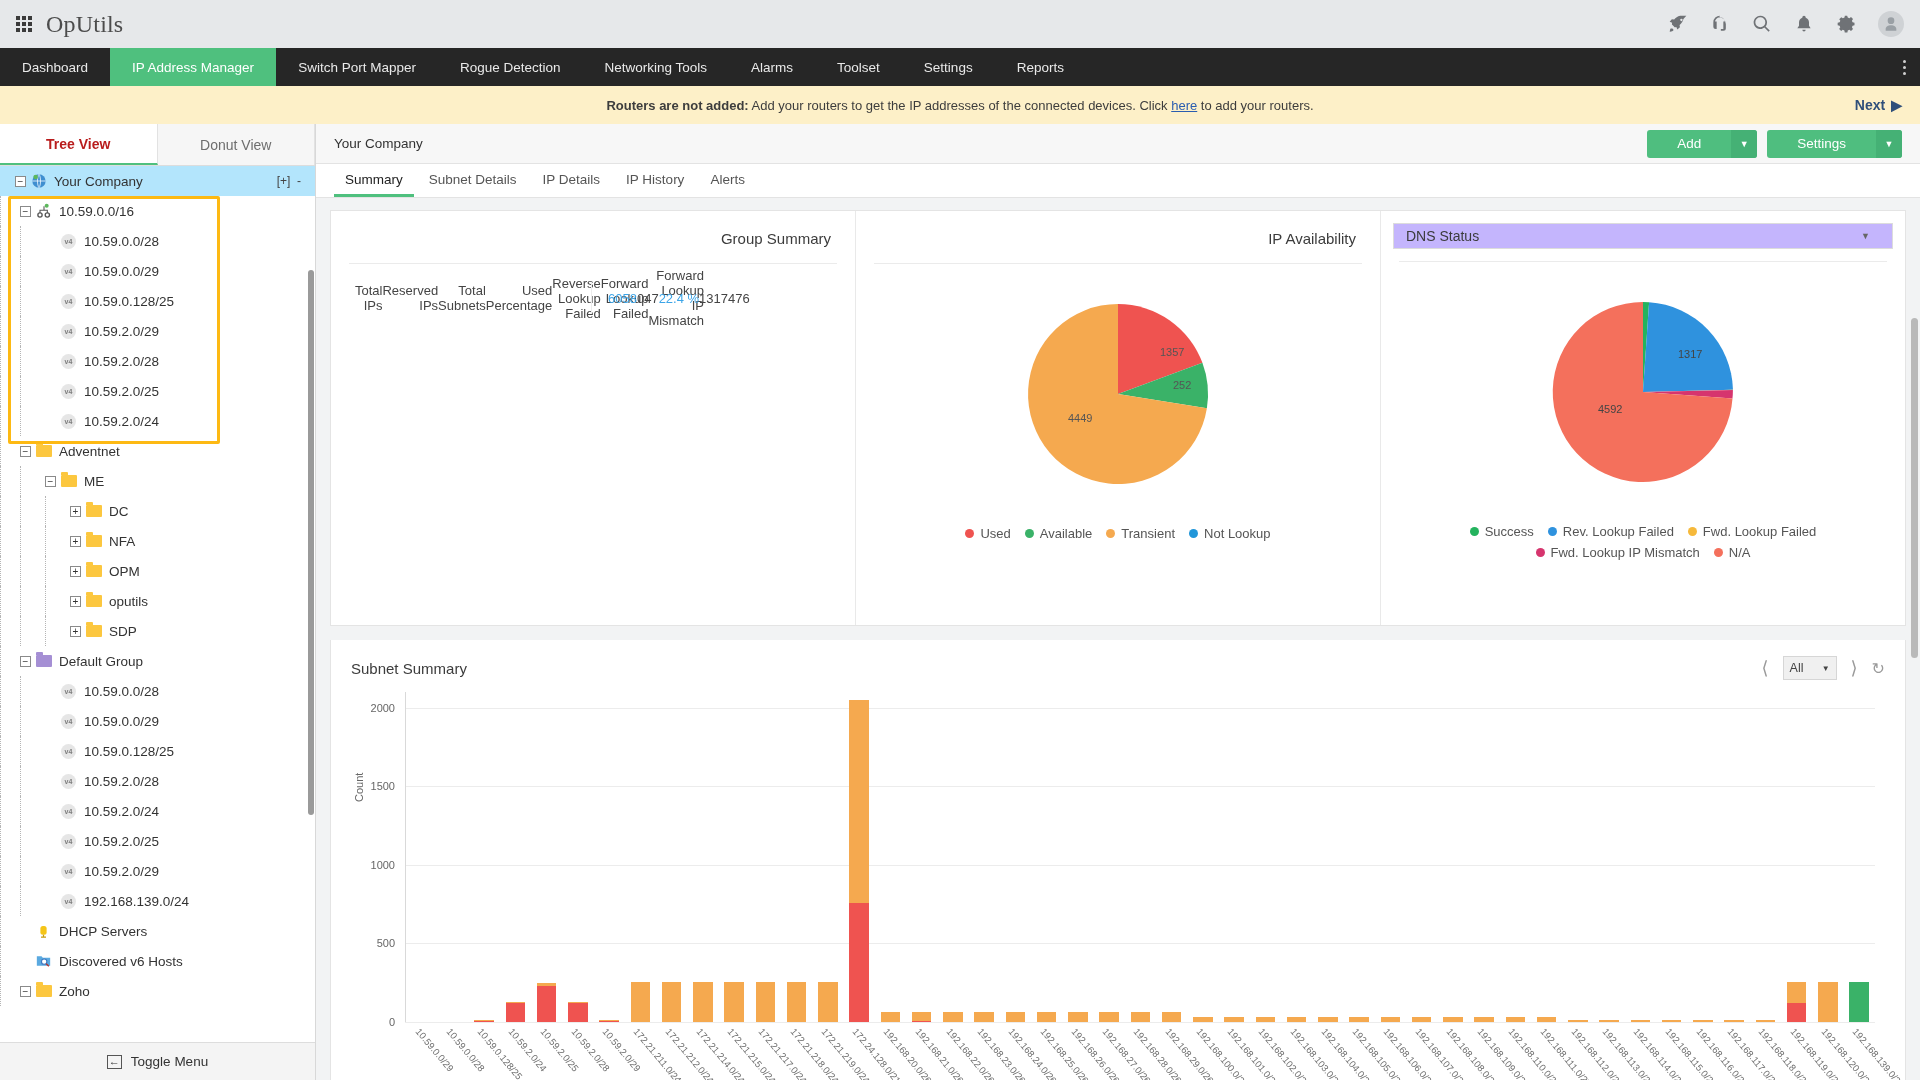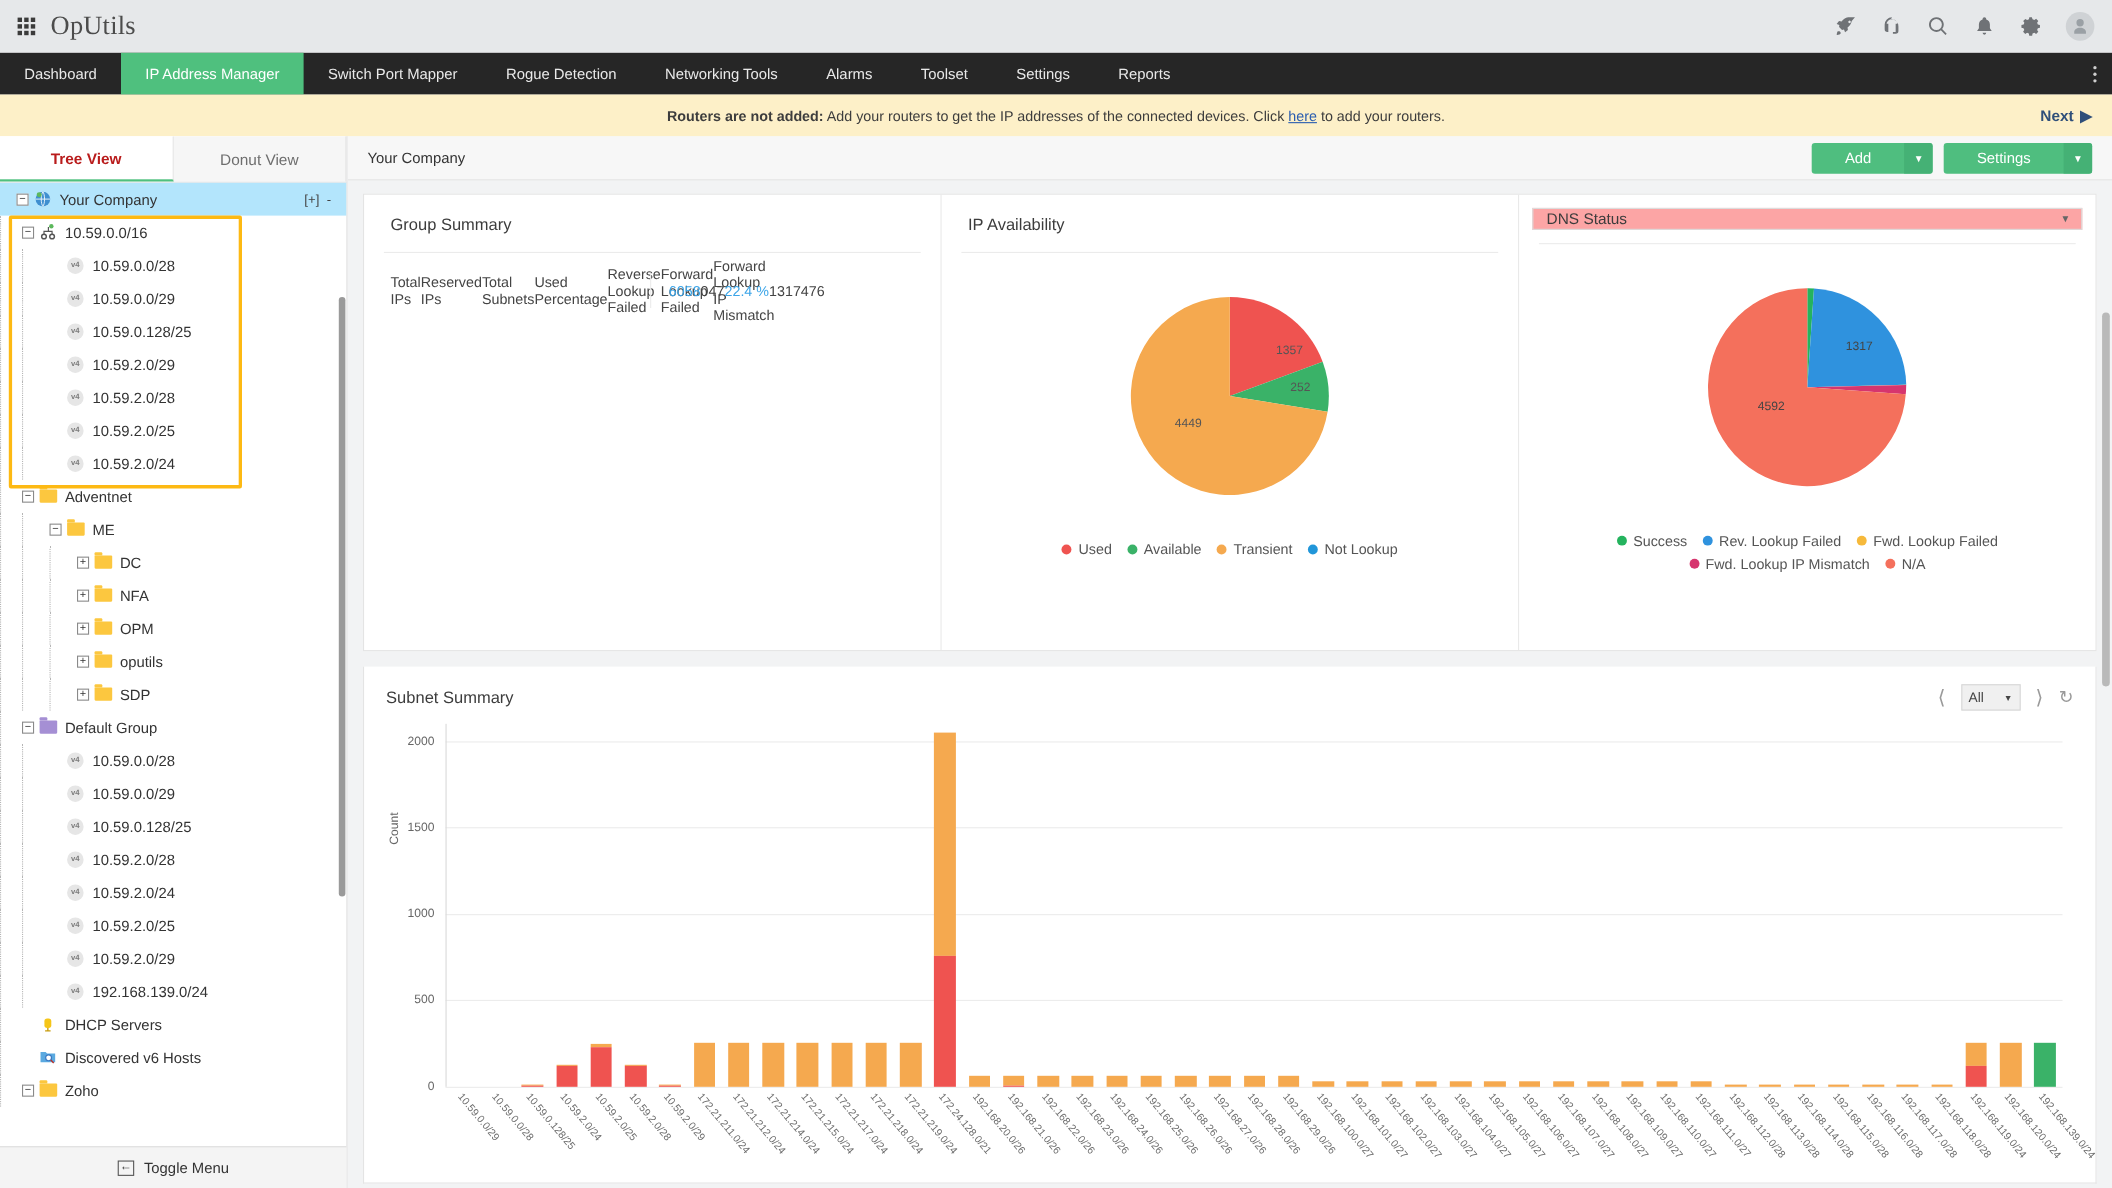--- a/index.html
+++ b/index.html
@@ -61,25 +61,25 @@
   .crumbbar { height:40px; background:#f7f7f7; border-bottom:1px solid #e3e3e3; display:flex; align-items:center; padding:0 18px; font-size:13.5px; color:#333;}
   .crumb-actions { margin-left:auto; display:flex; gap:10px; }
   .gbtn { height:28px; background:#4fbe7f; color:#fff; display:flex; align-items:center; border-radius:3px; overflow:hidden; cursor:pointer; font-size:13.5px;}
   .gbtn .lbl { padding:0 30px; }
   .gbtn .car { width:26px; height:28px; display:flex; align-items:center; justify-content:center; background:#45b175; font-size:9px;}
   .subtabs { height:34px; background:#fff; border-bottom:1px solid #e3e3e3; display:flex; align-items:stretch; padding:0 18px; gap:4px;}
   .stab { display:flex; align-items:center; padding:0 11px; font-size:13.5px; color:#555; cursor:pointer; border-bottom:3px solid transparent;}
   .stab.active { color:#222; border-bottom-color:#4fc07e; }
 
   .content { flex:1; overflow:hidden; padding:12px 14px 0 14px; position:relative;}
-  .cardrow { display:flex; background:#fff; border:1px solid #e4e4e4; height:416px; }
+  .cardrow { display:flex; background:#fff; border:1px solid #e4e4e4; height:416px;text-align:right; }
   .card { flex:1; position:relative; }
   .card + .card { border-left:1px solid #e9e9e9; }
   .card-hd { font-size:15px; color:#3c3c3c; padding:19px 24px 16px 24px; }
-  .card-hd.sel { margin:12px 12px 0 12px; padding:0; height:20px; background:#fca5a5; border:1px solid #dcdcdc; display:flex; align-items:center; padding-left:12px; font-size:14px; cursor:pointer;}
+  .card-hd.sel { margin:12px 12px 0 12px; padding:12px; height:20px; background:#c4b5fd; border:1px solid #dcdcdc; display:flex; align-items:center; padding-left:12px; font-size:14px; cursor:pointer;}
   .card-hd.sel .car { margin-left:auto; margin-right:10px; font-size:9px; color:#666; }
   .card-sep { height:1px; background:#ebebeb; margin:0 18px; }
 
   .gs-table { padding:18px 0 0 0; display:flex;}
   .gs-col { display:flex; flex-direction:row; }
   .gs-col.k { width:260px; padding-left:24px;}
   .gs-col.v { flex:1; padding-left:16px; border-left:1px solid #ececec; }
   .gs-row { height:32px; display:flex; align-items:center; font-size:13px; color:#444;}
   .gs-row.link { color:#3ca5e8; }
 
@@ -477,20 +477,27 @@
           <span class="lbl">Add</span>
           <span class="car">▼</span>
         </div>
         <div class="gbtn">
           <span class="lbl">Settings</span>
           <span class="car">▼</span>
         </div>
       </div>
     </div>
 
+    <div class="subtabs" id="subtabs">
+        <div class="stab active">Summary</div>
+        <div class="stab">Subnet Details</div>
+        <div class="stab">IP Details</div>
+        <div class="stab">IP History</div>
+        <div class="stab">Alerts</div>
+      </div>
 
     <div class="content">
       <div class="cardrow">
 
         <div class="card">
           <div class="card-hd">Group Summary</div>
           <div class="card-sep"></div>
           <div class="gs-table">
             <div class="gs-col k" id="gs-keys">
                 <div class="gs-row">Total IPs</div>

